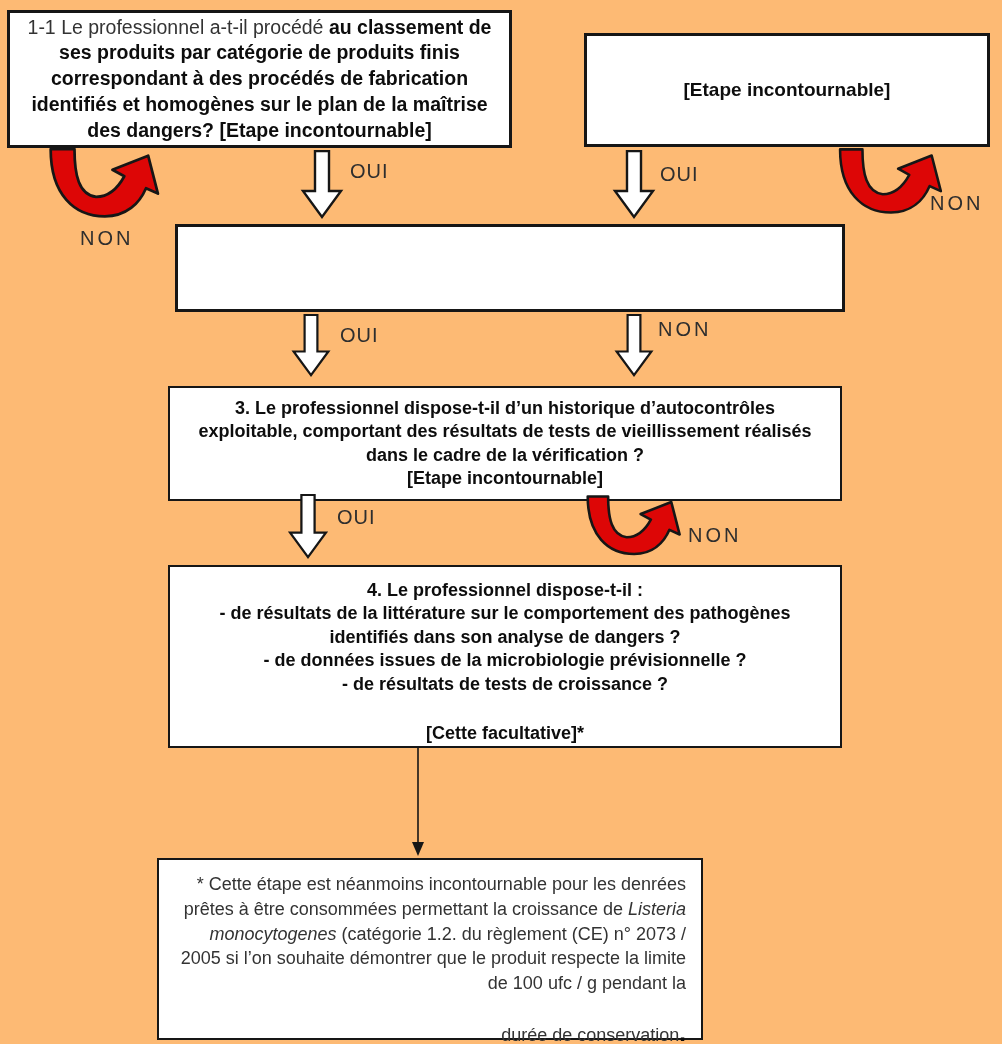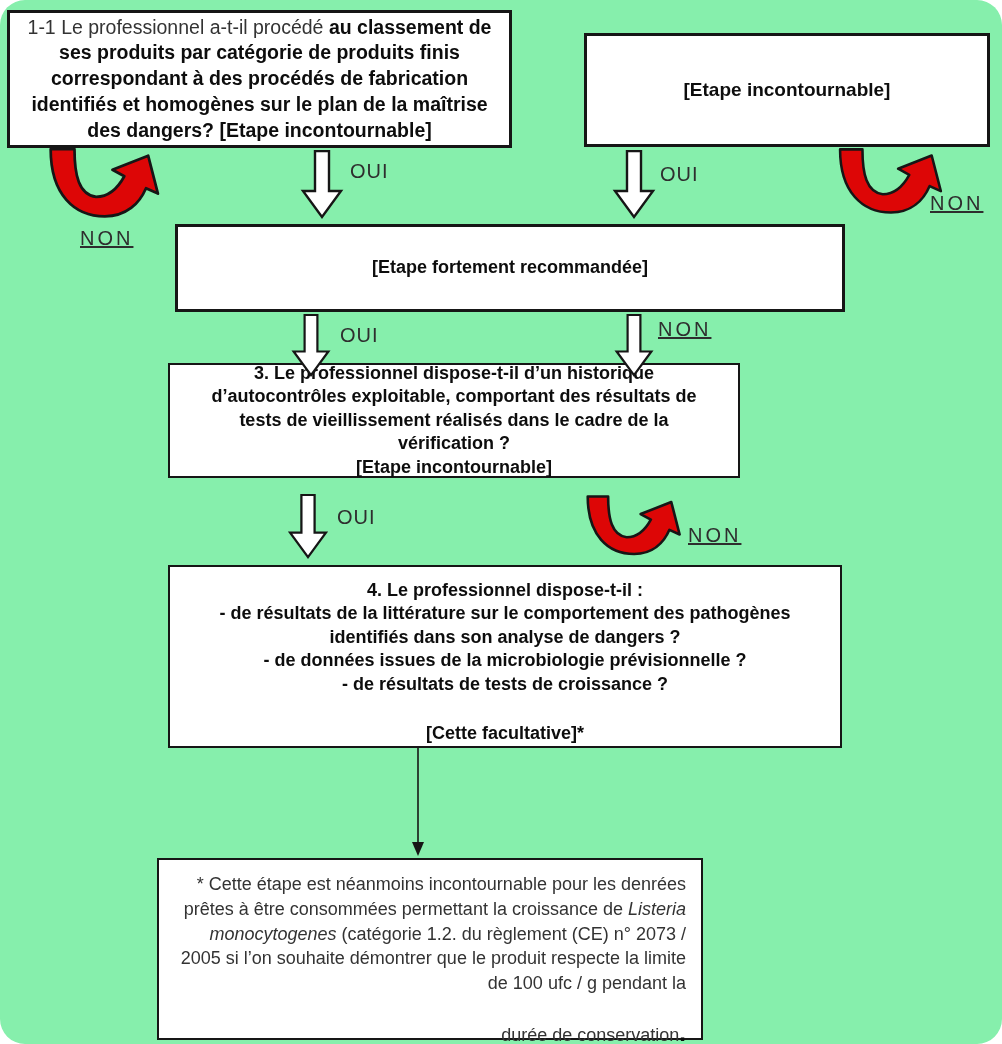--- a/index.html
+++ b/index.html
@@ -1,66 +1,65 @@
 <!DOCTYPE html>
 <html><head>
 <meta charset="utf-8">
 <title>Flowchart</title>
 <style>
   html,body{margin:0;padding:0;background:#ffffff;}
   #stage{
-    position:relative;width:1002px;height:1044px;background:#86efac;
+    position:relative;width:1002px;height:1044px;background:#fdba74;
     font-family:"Liberation Sans","DejaVu Sans",sans-serif;
-    color:#222;overflow:hidden;border-radius:25px;
+    color:#222;overflow:hidden;
   }
   .qbox{
     position:absolute;background:#fff;border:3px solid #161616;
     display:flex;flex-direction:column;justify-content:center;
     text-align:center;box-sizing:border-box;
   }
   .qbox.thin{border-width:2px;}
   .b11{left:7px;top:10px;width:505px;height:138px;padding:4px 10px;font-size:19.5px;line-height:1.32;}
   .b12{left:584px;top:33px;width:406px;height:114px;padding:4px 8px;font-size:19px;line-height:1.35;}
   .b2{left:175px;top:224px;width:670px;height:88px;padding:4px 8px;font-size:18px;line-height:1.3;font-weight:700;color:#0d0d0d;}
-  .b3{left:168px;top:363px;width:572px;height:115px;padding:4px 20px;font-size:18px;line-height:1.3;font-weight:700;color:#0d0d0d;}
+  .b3{left:168px;top:386px;width:674px;height:115px;padding:4px 20px;font-size:18px;line-height:1.3;font-weight:700;color:#0d0d0d;}
   .b4{left:168px;top:565px;width:674px;height:183px;padding:6px 12px;font-size:18px;line-height:1.3;font-weight:700;color:#0d0d0d;justify-content:space-between;padding-top:12px;}
   .note{
     left:157px;top:858px;width:546px;height:182px;padding:12px 15px;
     font-size:18px;line-height:1.38;text-align:right;color:#333;
     justify-content:flex-start;border-width:2px;
   }
   .reg{color:#333;font-weight:400;}
   .bld{color:#0d0d0d;font-weight:700;}
   .tagline{font-weight:700;color:#0d0d0d;}
   .b4 .tagline{margin-top:26px;}
   .note p{margin:0;}
   .note .p2{margin-top:20px;}
   .note .dot{font-weight:700;font-size:24px;color:#0d0d0d;}
   .flowlabel{
     position:absolute;font-size:20px;color:#2e2e2e;letter-spacing:1px;white-space:nowrap;
   }
-  .nonl{letter-spacing:3px;text-decoration:underline;}
+  .nonl{letter-spacing:3px;}
   .arr{position:absolute;}
   svg{display:block;}
 </style>
 </head>
 <body>
 
 <div id="stage">
 
   <div class="qbox b11">
     <div><span class="reg">1-1 Le professionnel a-t-il procédé </span><span class="bld">au classement de ses produits par catégorie de produits finis correspondant à des procédés de fabrication identifiés et homogènes sur le plan de la maîtrise des dangers? [Etape incontournable]</span></div>
   </div>
 
   <div class="qbox b12">
     <div class="tagline">[Etape incontournable]</div>
   </div>
 
   <div class="qbox b2">
-    <div class="tagline">[Etape fortement recommandée]</div>
   </div>
 
   <div class="qbox b3 thin">
     <div>3. Le professionnel dispose-t-il d’un historique d’autocontrôles exploitable, comportant des résultats de tests de vieillissement réalisés dans le cadre de la vérification ?</div>
     <div class="tagline">[Etape incontournable]</div>
   </div>
 
   <div class="qbox b4 thin">
     <div>4. Le professionnel dispose-t-il :</div>
     <div>- de résultats de la littérature sur le comportement des pathogènes identifiés dans son analyse de dangers ?</div>

